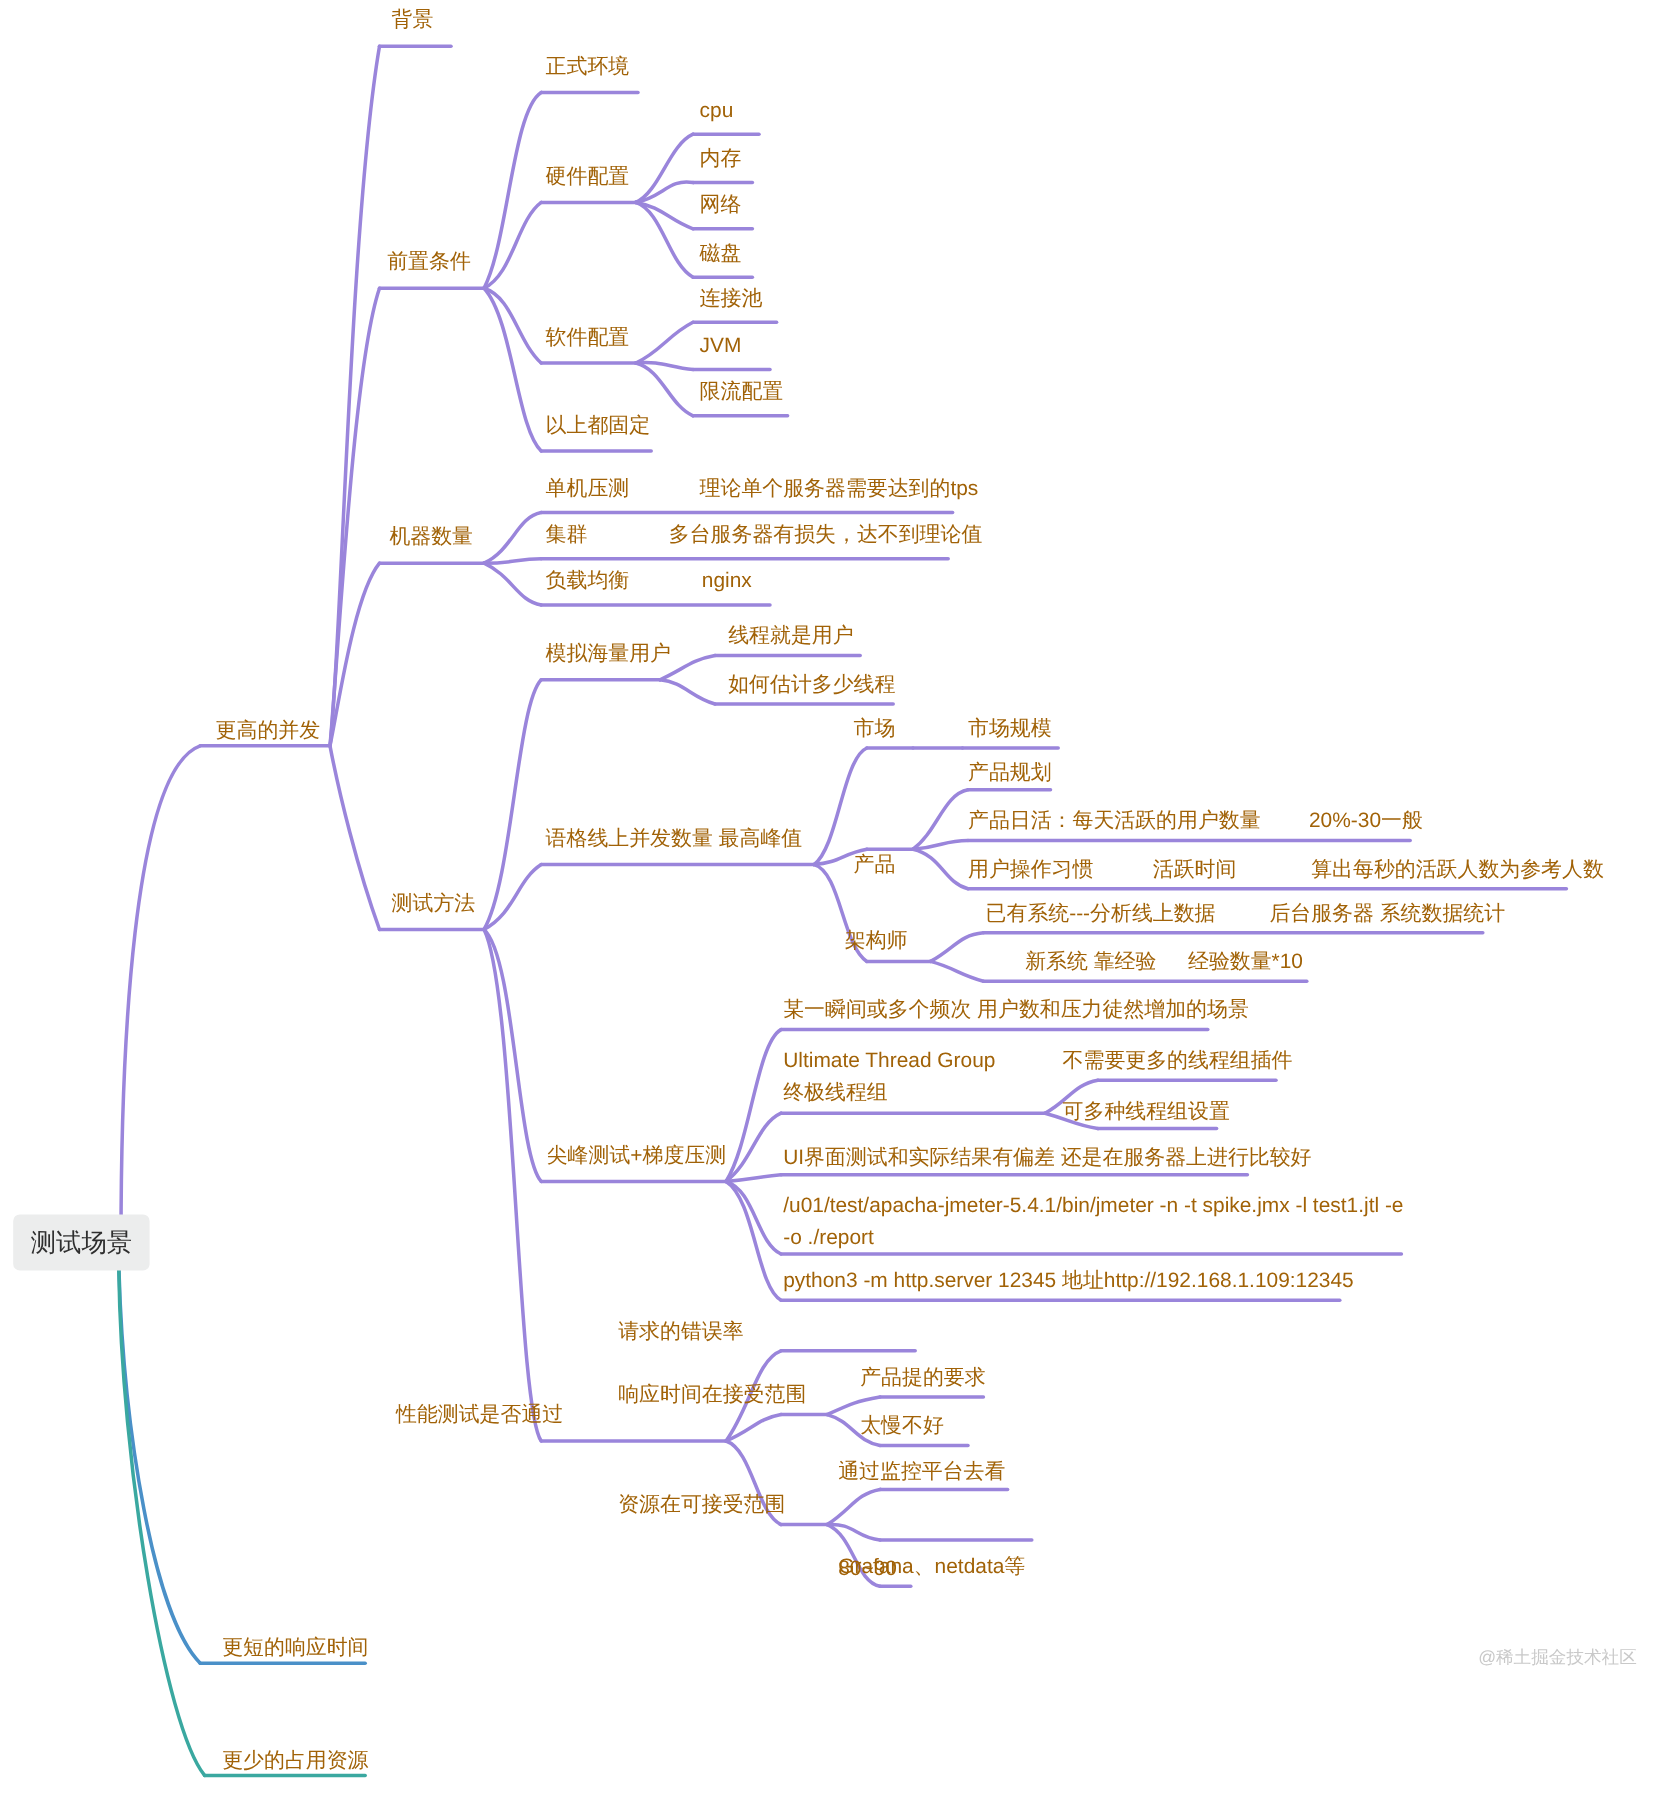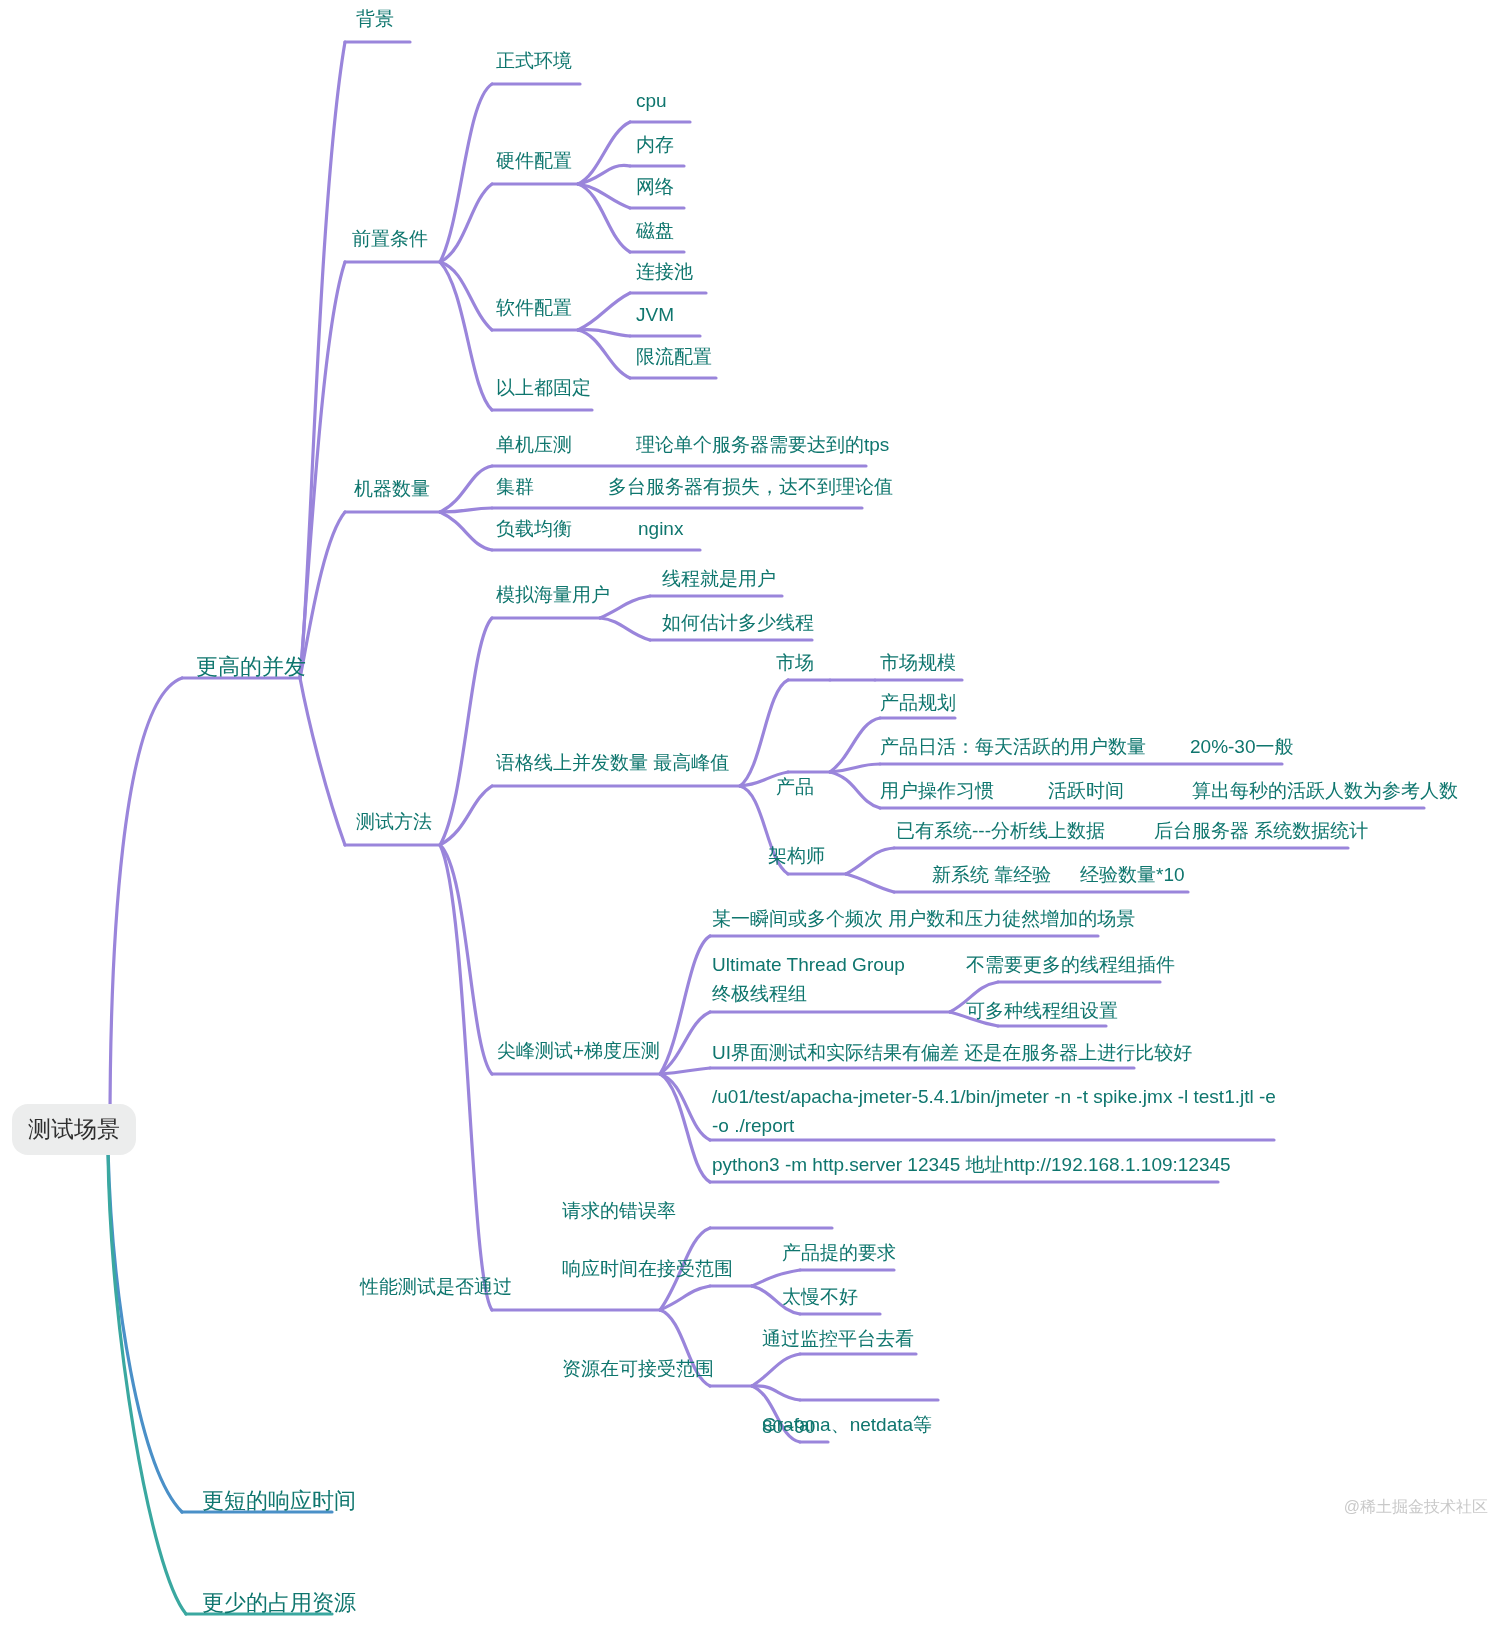--- a/index.html
+++ b/index.html
@@ -1,22 +1,22 @@
 <!DOCTYPE html>
 <html><head>
 <meta charset="utf-8">
 <style>
   html,body{margin:0;padding:0;background:#fff;}
   body{width:1512px;height:1650px;position:relative;overflow:hidden;
        font-family:"Liberation Sans","DejaVu Sans",sans-serif;}
   #canvas{position:absolute;inset:0;width:1512px;height:1650px;}
   svg.links{position:absolute;left:0;top:0;width:1512px;height:1650px;pointer-events:none;}
-  .node{position:absolute;white-space:nowrap;color:#0f766e;line-height:1.35;}
-  .root{background:#eceded;border-radius:16px;padding:10px 16px;font-size:23px;color:#2f2f2f;}
-  .lvl1{font-size:22px;}
+  .node{position:absolute;white-space:nowrap;color:#a16207;line-height:1.35;}
+  .root{background:#eceded;border-radius:6px;padding:10px 16px;font-size:23px;color:#2f2f2f;}
+  .lvl1{font-size:19px;}
   .lvl2{font-size:19px;}
   .lvl3{font-size:19px;}
   .lvl4{font-size:19px;}
   .two-line{line-height:1.55;}
   .watermark{position:absolute;right:24px;bottom:132px;color:#c9c9c9;font-size:16px;}
 </style>
 </head>
 <body>
 
 <div id="canvas">

